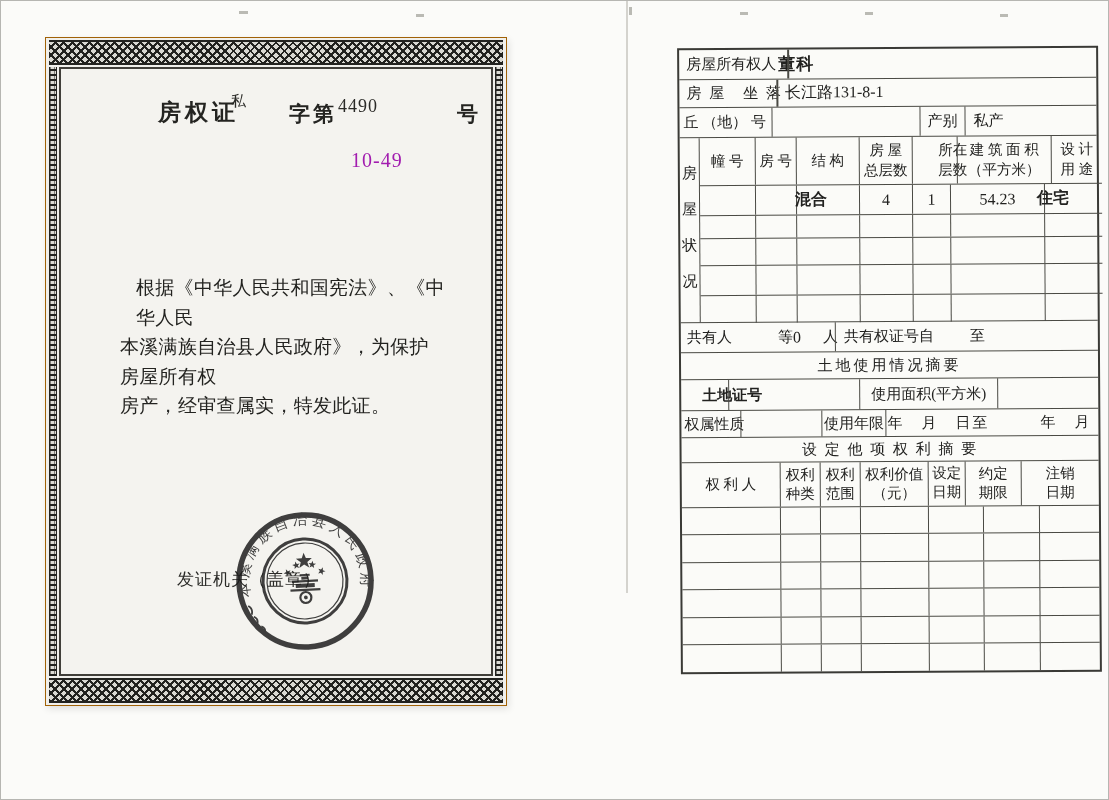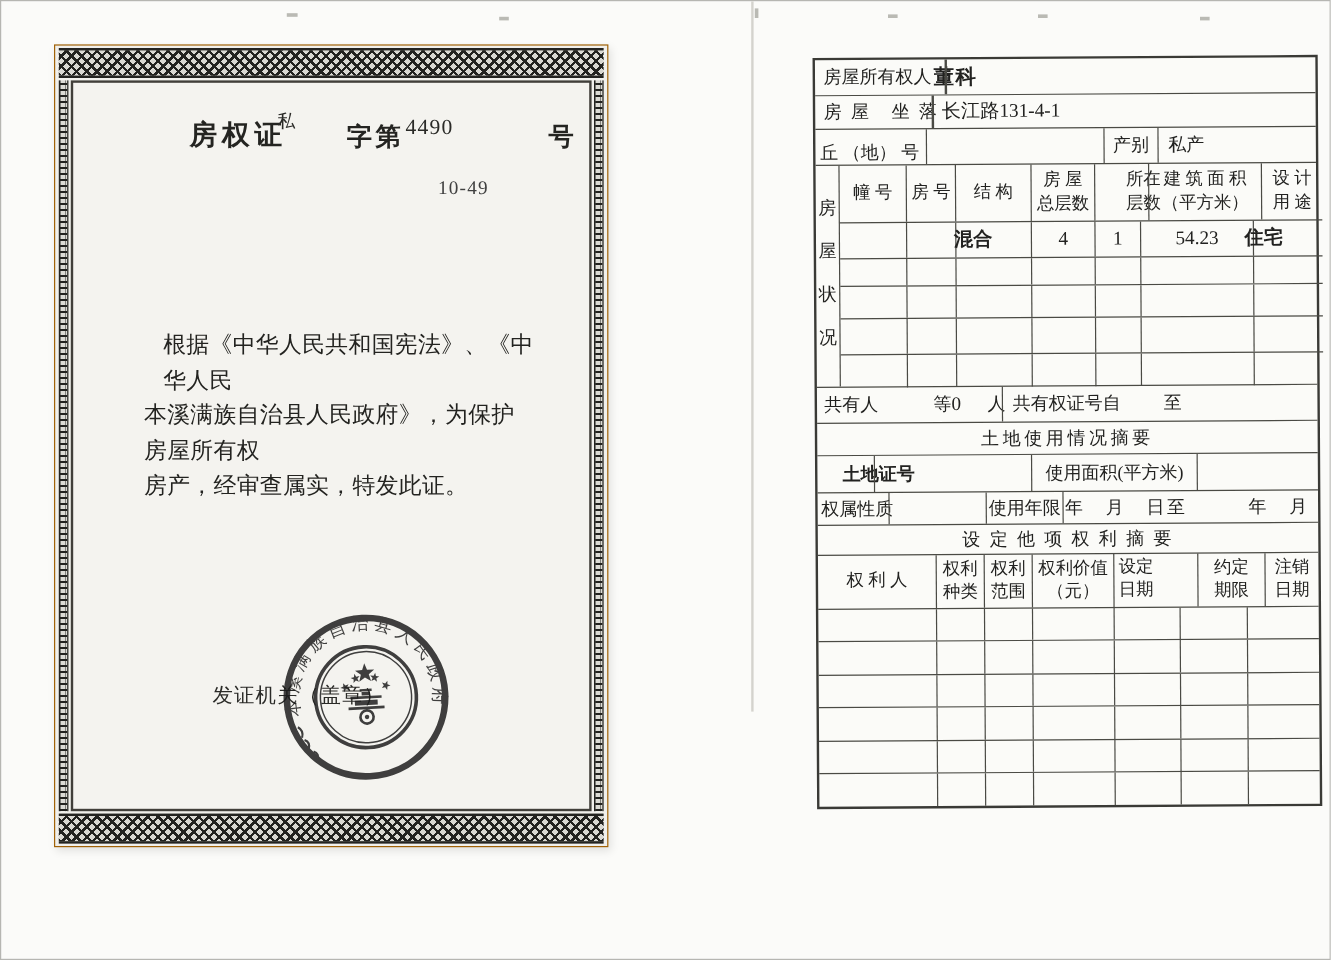--- a/index.html
+++ b/index.html
@@ -22,21 +22,21 @@
                      repeating-linear-gradient(90deg,rgba(34,34,31,.5) 0 1px,rgba(34,34,31,0) 1px 4px);
     border-left:1px solid #232320;border-right:1px solid #232320;box-sizing:border-box;}
   .band-left{left:3px;} .band-right{right:3px;}
   .inner-frame{position:absolute;left:13px;right:13px;top:29px;bottom:29px;border:2px solid #413f3a;
     background:#f4f3ef;}
   .t-main{position:absolute;left:97px;top:28px;font-size:23px;font-weight:600;letter-spacing:4px;color:#242421;}
   .t-cat{position:absolute;left:170px;top:23px;font-size:15px;color:#2a2a27;}
   .t-zidi{position:absolute;left:228px;top:31px;font-size:21px;letter-spacing:3px;font-weight:600;color:#242421;}
   .t-num{position:absolute;left:277px;top:27px;font-size:18px;font-family:"Liberation Serif",serif;letter-spacing:1px;color:#2a2a27;}
   .t-hao{position:absolute;left:396px;top:31px;font-size:21px;font-weight:600;color:#242421;}
-  .t-code{position:absolute;left:304px;top:80px;font-size:16px;letter-spacing:1px;color:#404040;font-family:"Liberation Serif",serif;}
+  .t-code{position:absolute;left:290px;top:80px;font-size:20px;letter-spacing:1px;color:#a21caf;font-family:"Liberation Serif",serif;}
   .body-text{position:absolute;left:59px;top:204px;width:326px;font-size:19px;line-height:29.5px;
     font-weight:500;letter-spacing:.3px;color:#232320;}
   .body-text .indent{padding-left:16px;}
   .issuer{position:absolute;left:116px;top:499px;font-size:17px;letter-spacing:1px;color:#2a2a27;}
   .seal{position:absolute;left:168px;top:436px;width:152px;height:152px;transform:rotate(-3deg);}
   .ftable{position:absolute;left:678px;top:46px;width:421px;height:626px;border:2px solid #3a3a36;
     background:#fbfbf8;box-sizing:border-box;display:flex;flex-direction:column;transform:rotate(-.35deg);
     font-size:15px;color:#222220;}
   .trow{display:flex;border-top:1.6px solid #4a4a44;box-sizing:border-box;flex-shrink:0;position:relative;}
   .trow.first{border-top:none;}
@@ -138,27 +138,27 @@
       <div class="rowline" style="padding-left:7px;width:100%;">
         <span>房屋所有权人</span>
         <span class="owner-name">董科</span>
       </div>
       <div class="vdiv" style="left:108px;"></div>
     </div>
 
     <div class="trow" style="height:28px;">
       <div class="rowline" style="padding-left:7px;width:100%;">
         <span style="letter-spacing:2px;">房 屋　坐 落</span>
-        <span class="val" style="margin-left:2px;">长江路131-4-1</span>
+        <span class="val" style="margin-left:2px;">长江路131-8-1</span>
       </div>
       <div class="vdiv" style="left:97px;"></div>
     </div>
 
     <div class="trow" style="height:30px;">
-      <div class="tcell cfirst" style="width:92px;align-items:flex-end;">
+      <div class="tcell cfirst" style="width:92px;">
         <span>丘 （地） 号</span>
       </div>
       <div class="tcell" style="width:148px;"></div>
       <div class="tcell center" style="width:45px;">
         <span>产别</span>
       </div>
       <div class="tcell" style="width:132px;flex:1;">
         <span style="padding-left:4px;">私产</span>
       </div>
     </div>
@@ -321,21 +321,21 @@
           <div>范围</div>
       </div>
       <div class="tcell hcell" style="width:68px;">
         <div>权利价值</div>
           <div>（元）</div>
       </div>
       <div class="tcell hcell" style="width:37px;font-family:Liberation Mono, monospace;">
         <div>设定</div>
           <div>日期</div>
       </div>
-      <div class="tcell hcell" style="width:56px;margin-left:33px;">
+      <div class="tcell hcell" style="width:56px;">
         <div>约定</div>
           <div>期限</div>
       </div>
       <div class="tcell hcell" style="flex:1;">
         <div>注销</div>
           <div>日期</div>
       </div>
     </div>
 
     <div class="trow" style="height:27px;">

